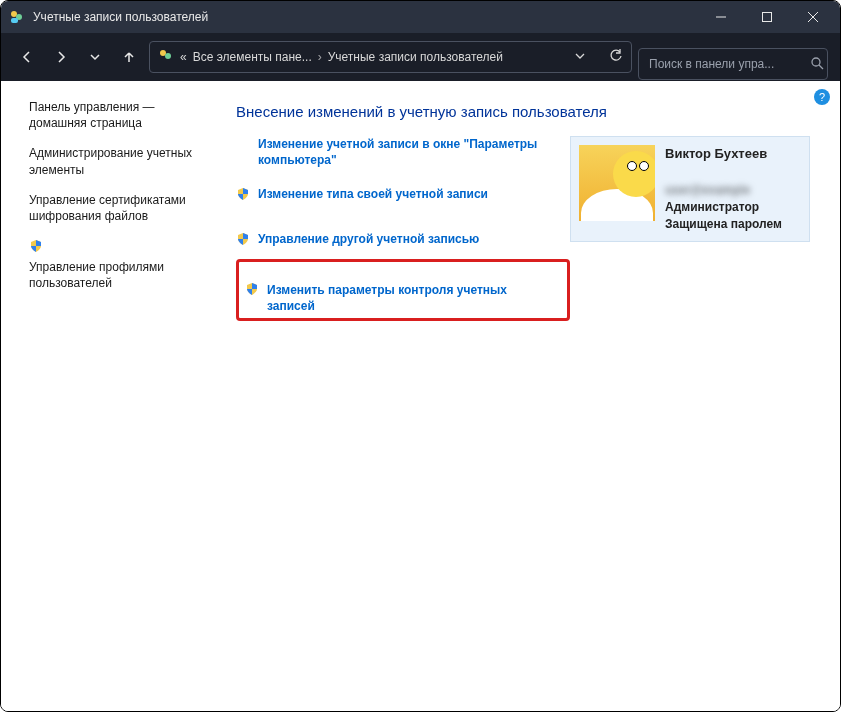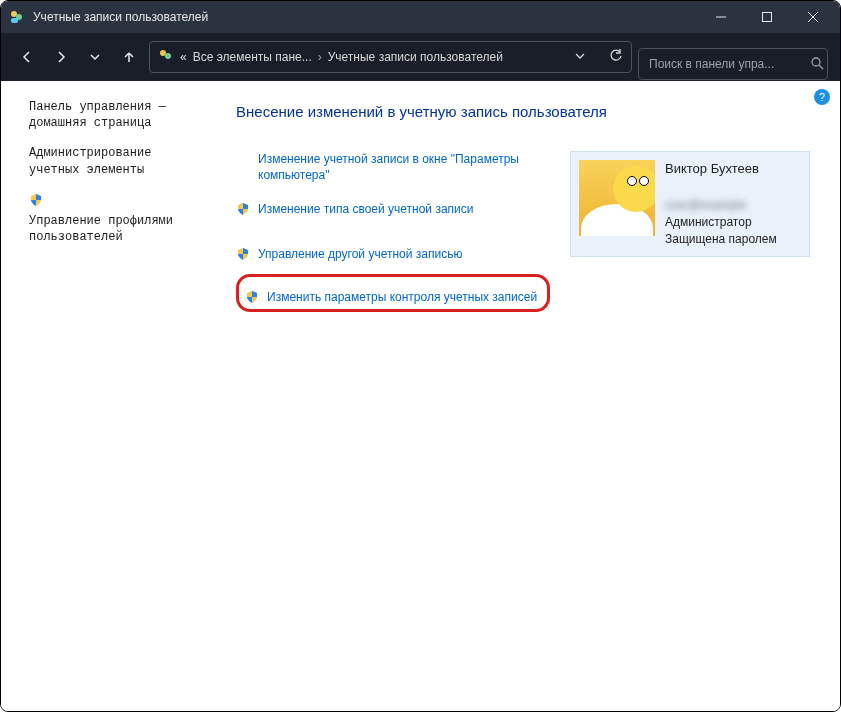--- a/index.html
+++ b/index.html
@@ -99,21 +99,20 @@
   
   .content {
     position: absolute;
     top: 80px; left: 0; right: 0; bottom: 0;
     background: #fff;
     display: flex;
   }
   .sidebar {
     width: 215px;
     padding: 18px 14px 8px 28px;
-    font-family: Liberation Mono, monospace;
   }
   .sidebar a, .sidebar .side-item {
     display: block;
     color: var(--side-link);
     text-decoration: none;
     font-size: 12px;
     line-height: 1.35;
     margin-bottom: 14px;
   }
   .sidebar .side-item.with-shield {
@@ -123,45 +122,45 @@
 
   .main {
     flex:1;
     padding: 18px 30px 0 20px;
     position: relative;
   }
   .page-title {
     color: var(--title-blue);
     font-size: 15px;
     font-weight: 400;
-    margin: 4px 0 31px 0;
-  }
-  .actions-and-card { display:flex; align-items:flex-start; }
+    margin: 4px 0 16px 0;
+  }
+  .actions-and-card { display:flex; align-items:flex-start;font-weight:bold; }
   .actions { flex:1; }
   .action-row {
     display:flex;
     gap:8px;
     align-items:flex-start;
     margin-bottom: 18px;
   }
   .action-row .shield { flex: 0 0 auto; margin-top:1px; }
   .action-row .indent { width:14px; flex:0 0 auto; }
   .action-link {
     color: var(--link);
     font-size: 12px;
     line-height: 1.35;
     text-decoration: none;
   }
   .highlight-box {
     border: 3px solid #d91f1f;
-    border-radius: 14px;
-    padding: 12px 10px 4px 6px;
+    border-radius: 4px;
+    padding: 20px 10px 4px 6px;
     display:inline-flex;
     gap:8px;
-    align-items:center;
+    align-items:flex-start;
     margin-top: -2px;
   }
 
   .user-card {
     width: 240px;
     background: #e9f2fb;
     border: 1px solid #cfe0f0;
     padding: 8px;
     display:flex;
     gap:10px;
@@ -308,20 +307,21 @@
   </div>
 </div>
 
 <div class="content">
 
   <div class="sidebar">
     <a href="#" class="side-item">Панель управления — домашняя страница</a>
 
     <a href="#" class="side-item">Администрирование учетных элементы</a>
 
+    <a href="#" class="side-item">Управление сертификатами шифрования файлов</a>
 
     <div class="side-item with-shield">
       <span class="shield">
         <svg width="14" height="14" viewBox="0 0 14 14">
           <path d="M7 1 L12 3 V7 C12 10 7 13 7 13 C7 13 2 10 2 7 V3 Z" fill="#f2c94c"></path>
           <path d="M7 1 L12 3 V7 L7 7 Z" fill="#2f80ed"></path>
           <path d="M7 7 L7 13 C7 13 2 10 2 7 Z" fill="#2f80ed"></path>
         </svg>
       </span>
       <span>Управление профилями пользователей</span>

